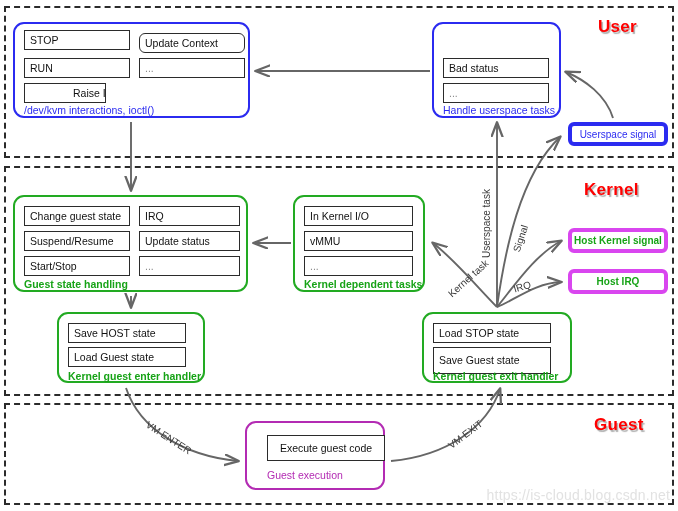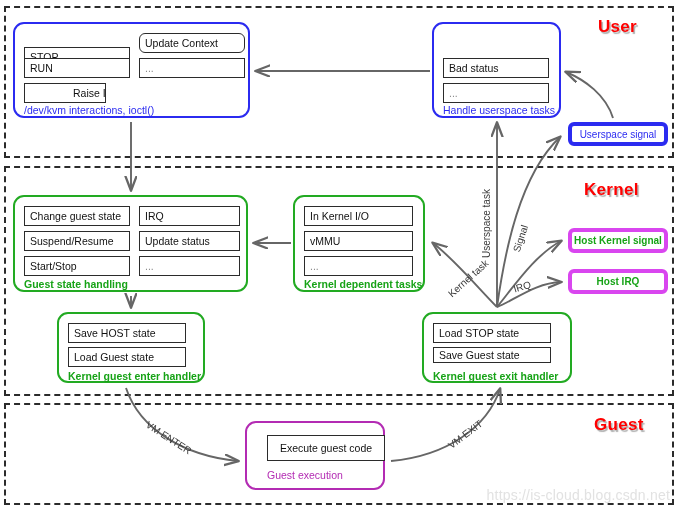--- a/index.html
+++ b/index.html
@@ -108,21 +108,21 @@
 
   <div class="zone" style="left:4px;top:6px;width:670px;height:152px;"></div>
   <div class="zone" style="left:4px;top:166px;width:670px;height:230px;"></div>
   <div class="zone" style="left:4px;top:403px;width:670px;height:102px;"></div>
 
   <div class="zone-label" style="left:598px;top:17px;">User</div>
   <div class="zone-label" style="left:584px;top:180px;">Kernel</div>
   <div class="zone-label" style="left:594px;top:415px;">Guest</div>
 
   <div class="group" style="left:13px;top:22px;width:237px;height:96px;">
-    <div class="item" style="left:9px;top:23px;width:106px;height:20px;">STOP</div>
+    <div class="item" style="left:9px;top:6px;width:106px;height:20px;">STOP</div>
     <div class="item" style="left:9px;top:34px;width:106px;height:20px;">RUN</div>
     <div class="item" style="left:9px;top:59px;width:82px;height:20px;padding-left:48px;">Raise IRQ</div>
     <div class="item" style="left:124px;top:9px;width:106px;height:20px;border-radius:6px;">Update Context</div>
     <div class="item dots" style="left:124px;top:34px;width:106px;height:20px;">...</div>
     <div class="caption" style="top:80px;">/dev/kvm interactions, ioctl()</div>
   </div>
 
   <div class="group" style="left:432px;top:22px;width:129px;height:96px;">
     <div class="item" style="left:9px;top:34px;width:106px;height:20px;">Bad status</div>
     <div class="item dots" style="left:9px;top:59px;width:106px;height:20px;">...</div>
@@ -152,21 +152,21 @@
   <div class="pill" style="left:568px;top:269px;width:100px;height:25px;">Host IRQ</div>
 
   <div class="group green" style="left:57px;top:312px;width:148px;height:71px;">
     <div class="item" style="left:9px;top:9px;width:118px;height:20px;">Save HOST state</div>
     <div class="item" style="left:9px;top:33px;width:118px;height:20px;">Load Guest state</div>
     <div class="caption green" style="top:56px;">Kernel guest enter handler</div>
   </div>
 
   <div class="group green" style="left:422px;top:312px;width:150px;height:71px;">
     <div class="item" style="left:9px;top:9px;width:118px;height:20px;">Load STOP state</div>
-    <div class="item" style="left:9px;top:33px;width:118px;height:16px;">Save Guest state</div>
+    <div class="item" style="left:9px;top:33px;width:118px;height:27px;">Save Guest state</div>
     <div class="caption green" style="top:56px;">Kernel guest exit handler</div>
   </div>
 
   <div class="group purple" style="left:245px;top:421px;width:140px;height:69px;">
     <div class="item centered" style="left:20px;top:12px;width:118px;height:26px;">Execute guest code</div>
     <div class="caption purple" style="top:46px;left:20px;">Guest execution</div>
   </div>
 
   <svg id="arrows" viewBox="0 0 678 511">
     <defs>

